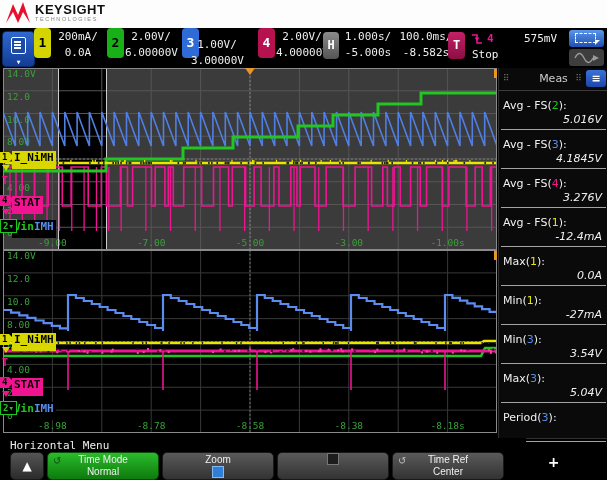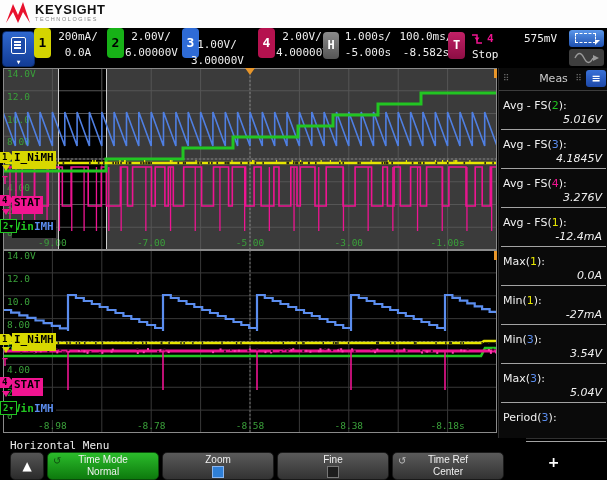--- a/index.html
+++ b/index.html
@@ -590,21 +590,20 @@
         <div class="skb skb-green" style="left: 40px; width: 110px;">
           <span class="cyc">↺</span>
           <div class="l1">Time Mode</div>
           <div class="l2">Normal</div>
         </div>
         <div class="skb skb-gray" style="left: 155px; width: 110px;">
           <div class="l1">Zoom</div>
           <div class="l2"><span class="cbx cbx-on"></span></div>
         </div>
         <div class="skb skb-gray" style="left: 270px; width: 110px;">
-          <div class="l1">Fine</div>
           <div class="l2"><span class="cbx cbx-off"></span></div>
         </div>
         <div class="skb skb-gray" style="left: 385px; width: 110px;">
           <span class="cyc">↺</span>
           <div class="l1">Time Ref</div>
           <div class="l2">Center</div>
         </div>
       </div>
   </div>
 

